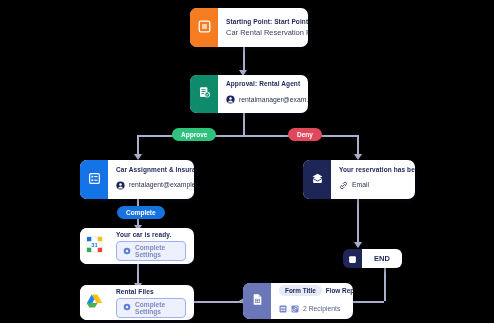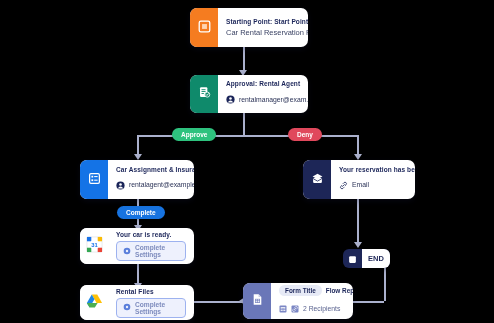--- a/index.html
+++ b/index.html
@@ -77,21 +77,21 @@
     box-shadow:0 2px 5px rgba(0,0,0,.35);
     overflow:hidden;
     height:19px;
   }
   .end-node .sq{
     width:19px;display:flex;align-items:center;justify-content:center;
   }
   .end-node .lbl{
     background:#ffffff;color:#1d2657;
     font-size:7.5px;font-weight:bold;
-    padding:0 6px;height:100%;display:flex;align-items:center;text-align:center;
+    padding:0 12px;height:100%;display:flex;align-items:center;text-align:center;
   }
 
   
   .report .icon-pane{background:#6a77b8;}
   .tag{
     background:#e7eaf6;color:#1b2559;
     font-size:6.4px;font-weight:bold;
     border-radius:8px;padding:2px 6px;white-space:nowrap;
   }
   .plain-tag{font-size:6.4px;font-weight:bold;color:#1b2559;white-space:nowrap;}

